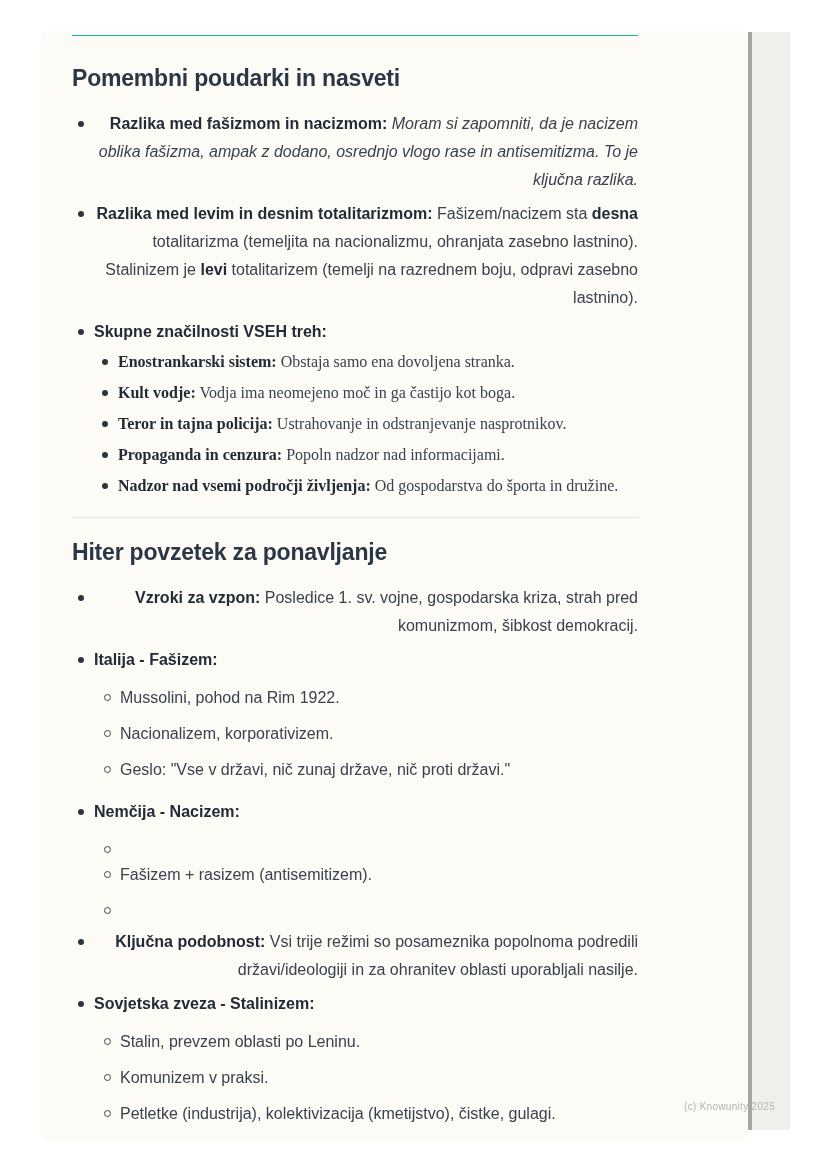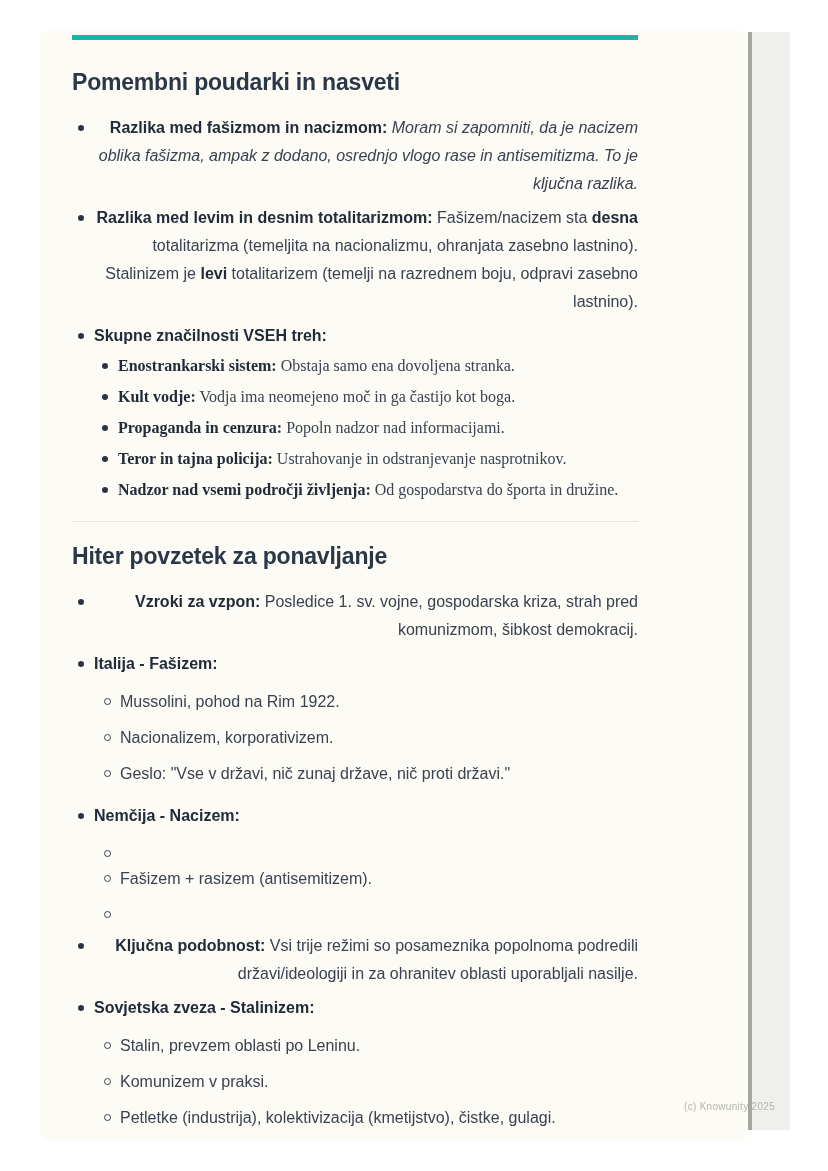--- a/index.html
+++ b/index.html
@@ -13,21 +13,21 @@
   }
   .card {
     position:absolute; left:40px; top:31px;
     width:708px; height:1110px;
     background:#fcfbf5;
     border-radius:8px;
   }
   .content {
     position:absolute; left:32px; top:4px;
     width:566px;
-    border-top:5px solid #14b8a6;
+    border-top:1px solid #14b8a6;
     color:#3a4250;
     font-size:16px;
   }
   h1 {
     margin:28px 0 18px 0;
     font-size:23px; line-height:28px;
     font-weight:700;
     color:#2b3647;
     letter-spacing:-0.2px;
   }
@@ -92,25 +92,25 @@
           <div class="row">
             <span class="mk-disc"></span>
             <p class="tx"><span class="b">Enostrankarski sistem:</span><span> Obstaja samo ena dovoljena stranka.</span></p>
           </div>
           <div class="row">
             <span class="mk-disc"></span>
             <p class="tx"><span class="b">Kult vodje:</span><span> Vodja ima neomejeno moč in ga častijo kot boga.</span></p>
           </div>
           <div class="row">
             <span class="mk-disc"></span>
-            <p class="tx"><span class="b">Propaganda in cenzura:</span><span> Popoln nadzor nad informacijami.</span></p>
+            <p class="tx"><span class="b">Teror in tajna policija:</span><span> Ustrahovanje in odstranjevanje nasprotnikov.</span></p>
           </div>
           <div class="row">
             <span class="mk-disc"></span>
-            <p class="tx"><span class="b">Teror in tajna policija:</span><span> Ustrahovanje in odstranjevanje nasprotnikov.</span></p>
+            <p class="tx"><span class="b">Propaganda in cenzura:</span><span> Popoln nadzor nad informacijami.</span></p>
           </div>
           <div class="row">
             <span class="mk-disc"></span>
             <p class="tx"><span class="b">Nadzor nad vsemi področji življenja:</span><span> Od gospodarstva do športa in družine.</span></p>
           </div>
         </div>
       </div>
     </div>
 
     <hr class="divider">

